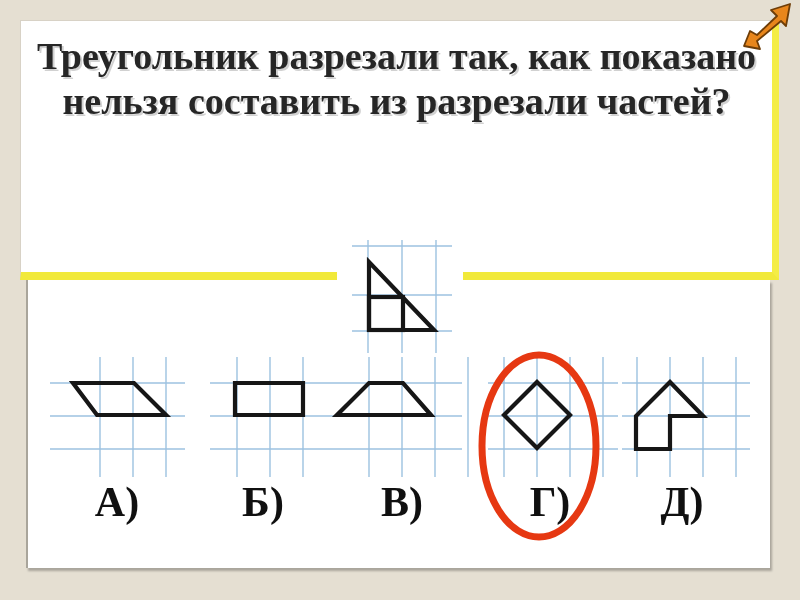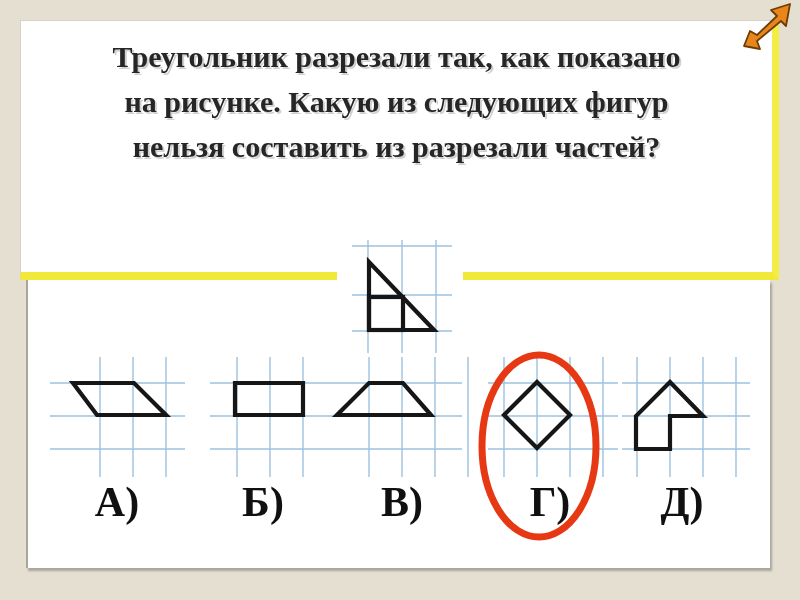--- a/index.html
+++ b/index.html
@@ -13,21 +13,21 @@
     position:absolute;left:20px;top:20px;width:759px;height:260px;
     background:#ffffff;
     border-left:1px solid #d8d2c6;border-top:1px solid #d8d2c6;
     border-right:7px solid #f4ed45;
     border-bottom:8px solid #f1e93a;
     box-sizing:border-box;
   }
   .question-text{
     position:absolute;left:0;top:13px;width:100%;
     text-align:center;color:#262626;font-weight:bold;
-    font-size:30px;line-height:45px;white-space:nowrap;
+    font-size:38px;line-height:45px;white-space:nowrap;
     text-shadow:2px 2px 0 rgba(0,0,0,0.18);
   }
   .answers-panel{
     position:absolute;left:26px;top:280px;width:744px;height:288px;
     background:#ffffff;
     border-left:2px solid #a9a59b;
     box-shadow:2px 3px 2px #aaa69c;
     box-sizing:border-box;
   }
   .option-label{
@@ -37,21 +37,20 @@
   svg.overlay{position:absolute;left:0;top:0;z-index:5;pointer-events:none;}
 </style>
 </head>
 <body>
 
 <div class="slide">
 
   <div class="question-panel">
     <div class="question-text">
       <div>Треугольник разрезали так, как показано</div>
-      <div>на рисунке. Какую из следующих фигур</div>
       <div>нельзя составить из разрезали частей?</div>
     </div>
   </div>
 
   <div class="answers-panel"></div>
 
   <div class="option-label" style="left:77px">А)</div>
   <div class="option-label" style="left:223px">Б)</div>
   <div class="option-label" style="left:362px">В)</div>
   <div class="option-label" style="left:510px">Г)</div>

